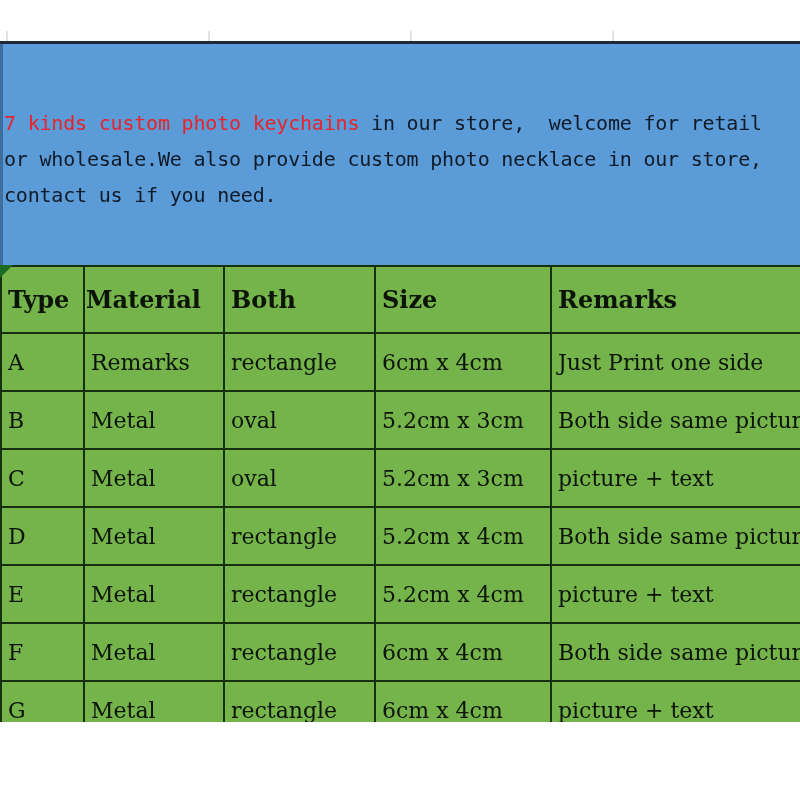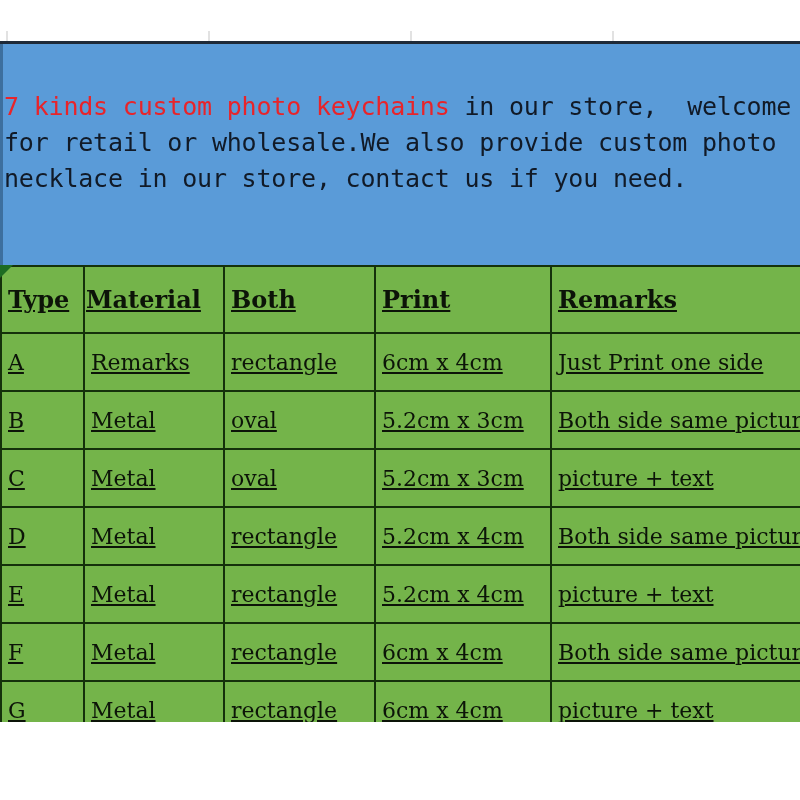--- a/index.html
+++ b/index.html
@@ -57,24 +57,24 @@
     position: absolute;
     left: 0;
     top: 0;
     width: 3px;
     height: 100%;
     background: #3d6f9e;
   }
   .banner-text {
     position: absolute;
     left: 4px;
-    top: 45px;
+    top: 61px;
     width: 792px;
     font-family: "DejaVu Sans Mono", monospace;
-    font-size: 25px;
+    font-size: 20px;
     line-height: 36px;
     color: #111a27;
     letter-spacing: -0.2px;
     white-space: pre-wrap;
     word-break: normal;
   }
   .banner-text .hl {
     color: #e8242a;
   }
 
@@ -98,21 +98,20 @@
     background: #74b44a;
     padding: 0 6px;
     text-align: left;
     vertical-align: middle;
     font-weight: normal;
     font-family: "DejaVu Serif", serif;
     font-size: 22px;
     color: #0c1408;
     white-space: nowrap;
     overflow: hidden;
-    text-decoration: underline;
   }
   
   .c-type     { width: 69px;  }
   .c-material { width: 126px; }
   .c-shape    { width: 137px; }
   .c-size     { width: 162px; }
   .c-remarks  { width: 316px; }
 
   table.spec thead th {
     height: 65px;
@@ -171,21 +170,21 @@
   </div>
 
   <div class="table-wrap">
     <div class="corner-artifact"></div>
     <table class="spec">
       <thead>
         <tr>
           <th class="c-type">Type</th>
           <th class="c-material">Material</th>
           <th class="c-shape">Both</th>
-          <th class="c-size">Print</th>
+          <th class="c-size">Size</th>
           <th class="c-remarks">Remarks</th>
         </tr>
       </thead>
       <tbody>
         <tr>
           <td class="c-type">A</td>
           <td class="c-material">Remarks</td>
           <td class="c-shape">rectangle</td>
           <td class="c-size">6cm x 4cm</td>
           <td class="c-remarks">Just Print one side</td>

